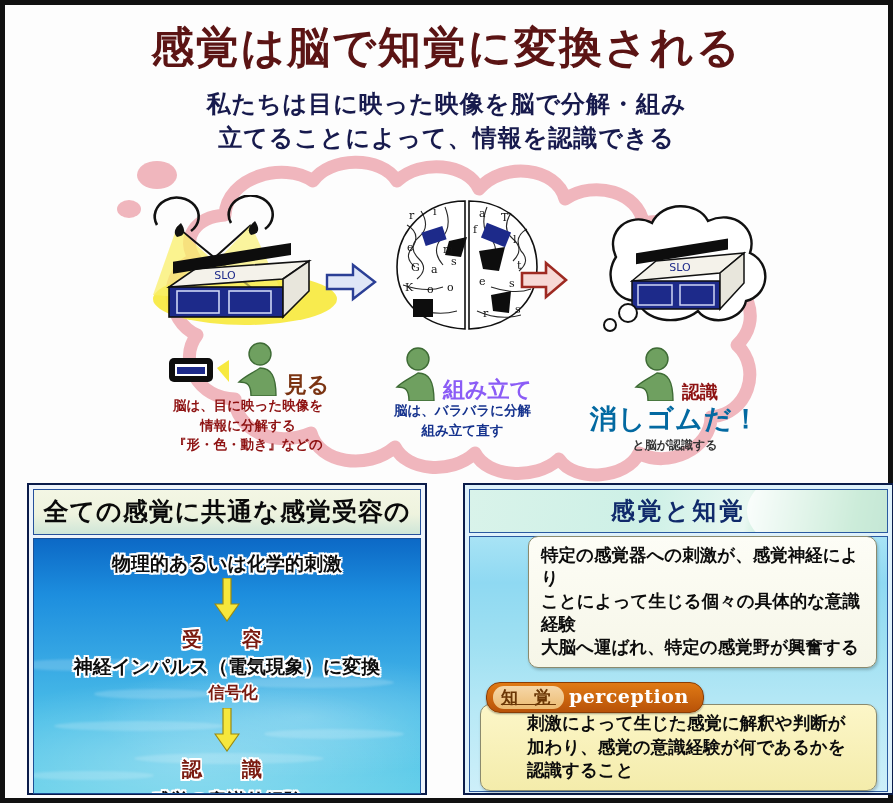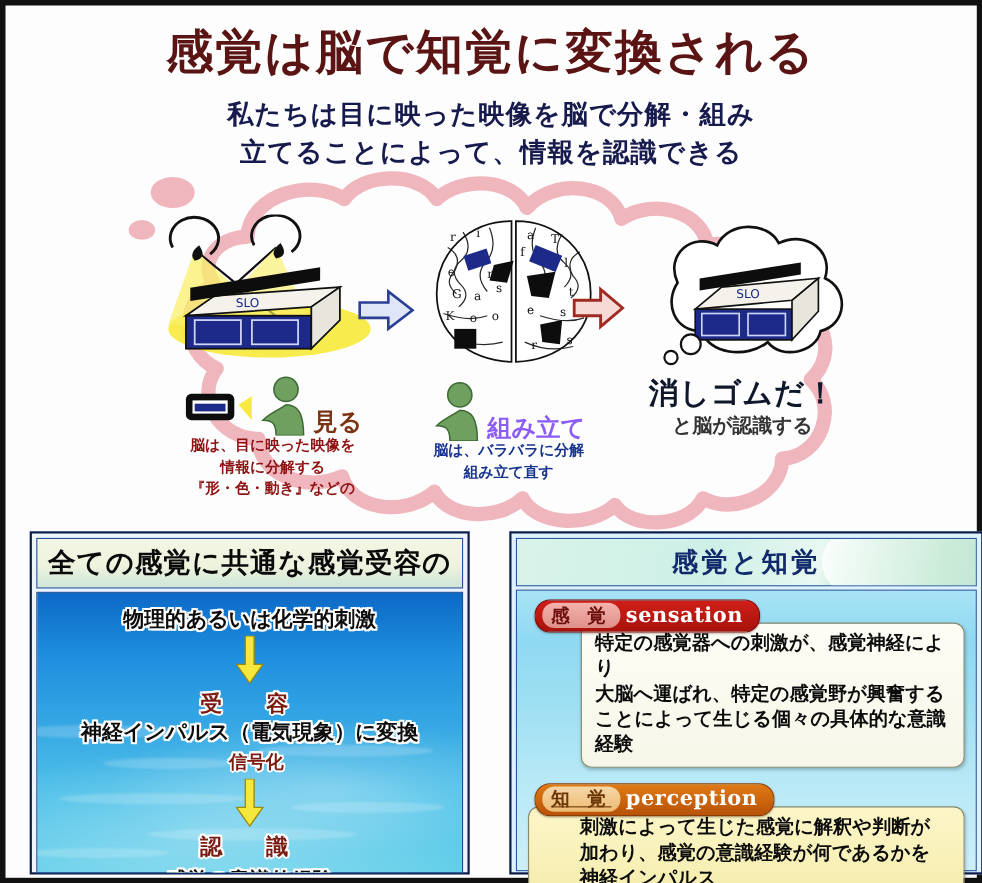--- a/index.html
+++ b/index.html
@@ -40,22 +40,22 @@
   }
   .lab-mi{color:#7b3412;}
   .lab-kumi{color:#8b5cf6;}
   .lab-nin{color:#8e1212;font-size:18px;}
 
   .caption{
     font-size:13.5px;font-weight:700;line-height:1.45;
   }
   .cap1{color:#8e1212;}
   .cap2{color:#16338e;}
-  .big-say{font-size:27px;font-weight:700;color:#0f172a;letter-spacing:1px;}
-  .say-sub{font-size:18px;font-weight:700;color:#333;}
+  .big-say{font-size:27px;font-weight:700;color:#0369a1;letter-spacing:1px;}
+  .say-sub{font-size:12px;font-weight:700;color:#333;}
   .hl-red{color:#cc1111;}
 
   .person-row{display:flex;align-items:flex-end;justify-content:center;gap:6px;height:62px;}
 
   
   .panel{position:absolute;box-sizing:border-box;border:2px solid #0b1c4a;}
   .panel-l{left:22px;top:478px;width:400px;height:312px;background:#eef4fb;padding:4px;}
   .panel-r{left:458px;top:478px;width:431px;height:312px;background:#dff2fb;padding:4px;}
 
   .hdr-l{
@@ -312,20 +312,27 @@
             <rect x="58" y="86" width="88" height="28" fill="#1d2a8a" stroke="#111" stroke-width="1.5"></rect>
             <path d="M146,78 L170,58 L170,88 L146,114 Z" fill="#e8e6dc" stroke="#111" stroke-width="1.5"></path>
             <rect x="62" y="68" width="92" height="11" fill="#0d0d0d" transform="skewY(-9)"></rect>
             <rect x="64" y="90" width="34" height="20" fill="none" stroke="#cfd6f5" stroke-width="1.5"></rect>
             <rect x="106" y="90" width="34" height="20" fill="none" stroke="#cfd6f5" stroke-width="1.5"></rect>
             <text x="106" y="76" font-size="11" fill="#1d2a8a" text-anchor="middle" font-family="DejaVu Sans, sans-serif">SLO</text>
           </g>
           <circle cx="54" cy="118" r="9" fill="#fff" stroke="#111" stroke-width="2"></circle>
           <circle cx="36" cy="130" r="6" fill="#fff" stroke="#111" stroke-width="2"></circle>
         </svg>
+        <div class="person-row">
+          <svg width="44" height="56" viewBox="0 0 44 56">
+            <circle cx="25" cy="14" r="11" fill="#6fa060" stroke="#3e6b35" stroke-width="1.4"></circle>
+            <path d="M25,28 C36,28 41,36 41,56 L16,56 C16,44 12,42 4,42 C10,36 16,34 25,28 Z" fill="#6fa060" stroke="#3e6b35" stroke-width="1.4"></path>
+          </svg>
+          <div class="step-label lab-nin">認識</div>
+        </div>
         <div class="big-say">消しゴムだ！</div>
         <div class="say-sub">と脳が認識する</div>
       </div>
 
     </div>
   </div>
 
   <div class="panel panel-l">
     <div class="hdr-l">全ての感覚に共通な感覚受容の過程</div>
     <div class="body-l">
@@ -353,36 +360,33 @@
       </div>
     </div>
   </div>
 
   <div class="panel panel-r">
     <div class="hdr-r">
       <span>感覚と知覚</span>
     </div>
     <div class="body-r">
 
-      <div class="badge badge-sens">
-        <span class="jp">感 覚</span><span class="en">sensation</span>
-      </div>
       <div class="card card-sens">
         <div>特定の感覚器への刺激が、感覚神経により</div>
+        <div>ことによって生じる個々の具体的な意識経験</div>
         <div>大脳へ運ばれ、特定の感覚野が興奮する</div>
-        <div>ことによって生じる個々の具体的な意識経験</div>
       </div>
 
       <div class="gap"></div>
 
       <div class="badge badge-perc">
         <span class="jp">知 覚</span><span class="en">perception</span>
       </div>
       <div class="card card-perc">
         <div>刺激によって生じた感覚に解釈や判断が</div>
         <div>加わり、感覚の意識経験が何であるかを</div>
-        <div>神経インパルス</div>
+        <div>認識すること</div>
       </div>
 
     </div>
   </div>
 
 </div>
 
 </body></html>

